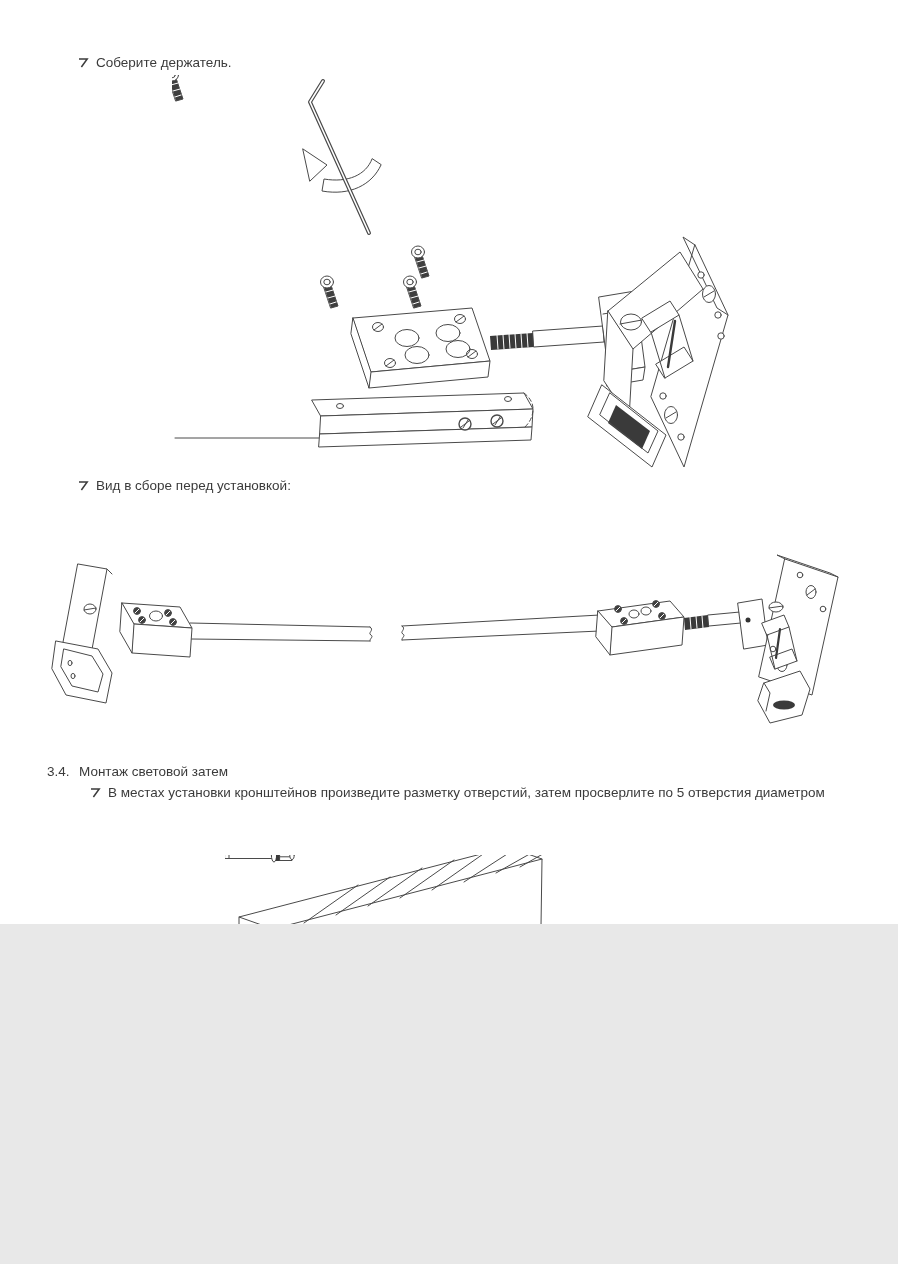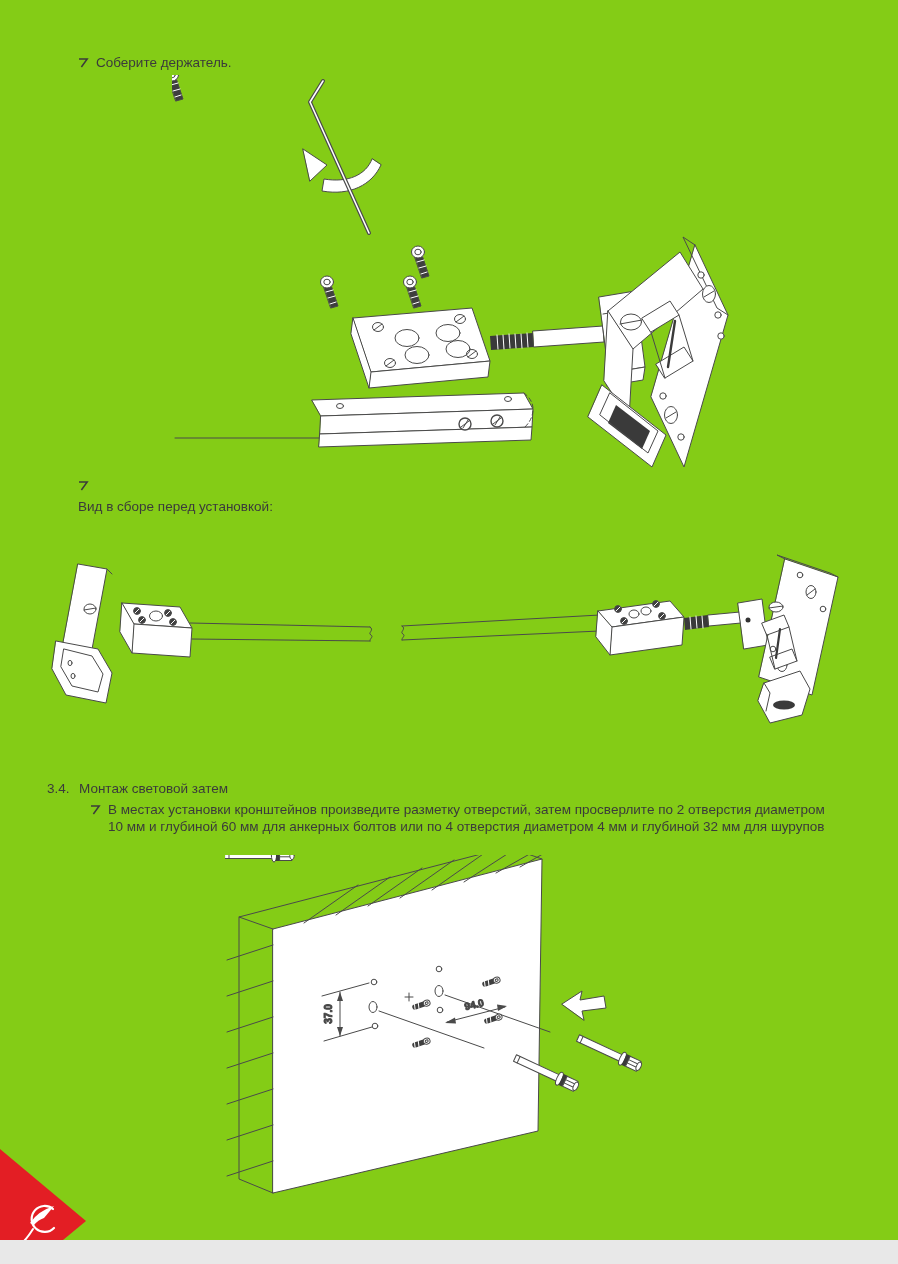--- a/index.html
+++ b/index.html
@@ -1,24 +1,24 @@
 <!DOCTYPE html>
 <html><head>
 <meta charset="utf-8">
 <style>
   html,body{margin:0;padding:0;background:#e8e8e8;}
   .page{
-    position:relative;width:898px;height:1240px;margin:0 auto;
-    background:#84cc16;overflow:hidden;
+    position:relative;width:898px;height:924px;margin:0 auto;
+    background:#ffffff;overflow:hidden;
     font-family:"Liberation Sans","DejaVu Sans",sans-serif;
     color:#3b3b3b;font-size:13.5px;line-height:17px;
   }
   .bullet-item{position:absolute;display:flex;align-items:flex-start;gap:7px;}
   .bullet-marker{flex:0 0 auto;margin-top:3px;}
-  .section{position:absolute;left:47px;top:763px;width:810px;margin-top:17px;}
+  .section{position:absolute;left:47px;top:763px;width:810px;}
   .sec-head{display:flex;}
   .sec-num{width:32px;flex:0 0 auto;}
   .sec-bullet{display:flex;gap:7px;margin-left:43px;margin-top:4px;}
   .fig{position:absolute;}
   .dim-label{font-family:"Liberation Sans","DejaVu Sans",sans-serif;font-size:10px;font-weight:bold;fill:#3b3b3b;}
 </style>
 </head>
 <body>
 
 <div class="page">
@@ -130,21 +130,21 @@
         <circle cx="293" cy="349" r="6" fill="#fff" stroke-width="1.4"></circle>
         <line x1="289" y1="352" x2="297" y2="346"></line>
           <line x1="291" y1="353" x2="296" y2="345"></line>
         <circle cx="325" cy="346" r="6" fill="#fff" stroke-width="1.4"></circle>
         <line x1="321" y1="349" x2="329" y2="343"></line>
           <line x1="323" y1="350" x2="328" y2="342"></line>
       </g>
     </g>
   </svg>
 
-  <div class="bullet-item" style="left:78px;top:477px;flex-direction:column;">
+  <div class="bullet-item" style="left:78px;top:477px;">
     <svg class="bullet-marker" width="11" height="11" viewBox="0 0 11 11">
       <polyline points="1,2 9.2,2 3.4,10" fill="none" stroke="#3b3b3b" stroke-width="1.5"></polyline>
     </svg>
     <span>Вид в сборе перед установкой:</span>
   </div>
 
   <svg class="fig" style="left:40px;top:545px;" width="810" height="195" viewBox="0 0 810 195">
     <g stroke="#4a4a4a" stroke-width="1" fill="none" stroke-linejoin="round" stroke-linecap="round">
 
       <g>
@@ -233,22 +233,21 @@
   <div class="section">
     <div class="sec-head">
       <span class="sec-num">3.4.</span>
       <span>Монтаж световой затем</span>
     </div>
     <div class="sec-bullet">
       <svg class="bullet-marker" width="11" height="11" viewBox="0 0 11 11">
         <polyline points="1,2 9.2,2 3.4,10" fill="none" stroke="#3b3b3b" stroke-width="1.5"></polyline>
       </svg>
       <div>
-        <div>В местах установки кронштейнов произведите разметку отверстий, затем просверлите по 2 отверстия диаметром</div>
-        <div>10 мм и глубиной 60 мм для анкерных болтов или по 4 отверстия диаметром 4 мм и глубиной 32 мм для шурупов</div>
+        <div>В местах установки кронштейнов произведите разметку отверстий, затем просверлите по 5 отверстия диаметром</div>
       </div>
     </div>
   </div>
 
   <svg class="fig" style="left:225px;top:855px;" width="440" height="375" viewBox="0 0 440 375">
     <g stroke="#4a4a4a" stroke-width="1" fill="none" stroke-linejoin="round" stroke-linecap="round">
 
       <g>
         <polygon points="48,74 317,4 313,276 48,338" fill="#fff"></polygon>
         <polyline points="48,74 14,62 283,-8 317,4"></polyline>

